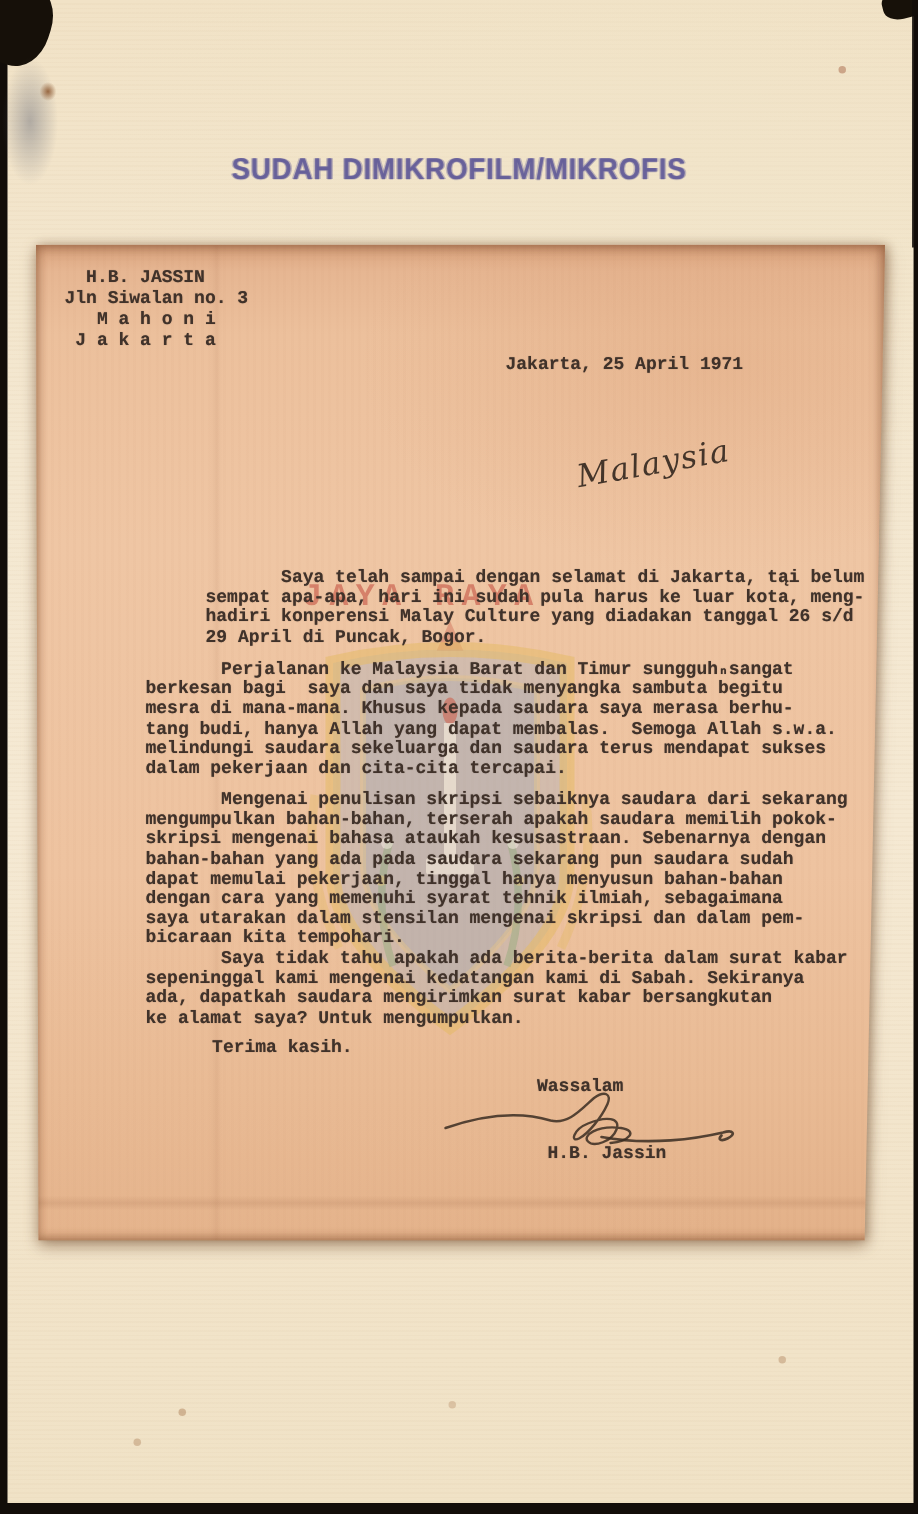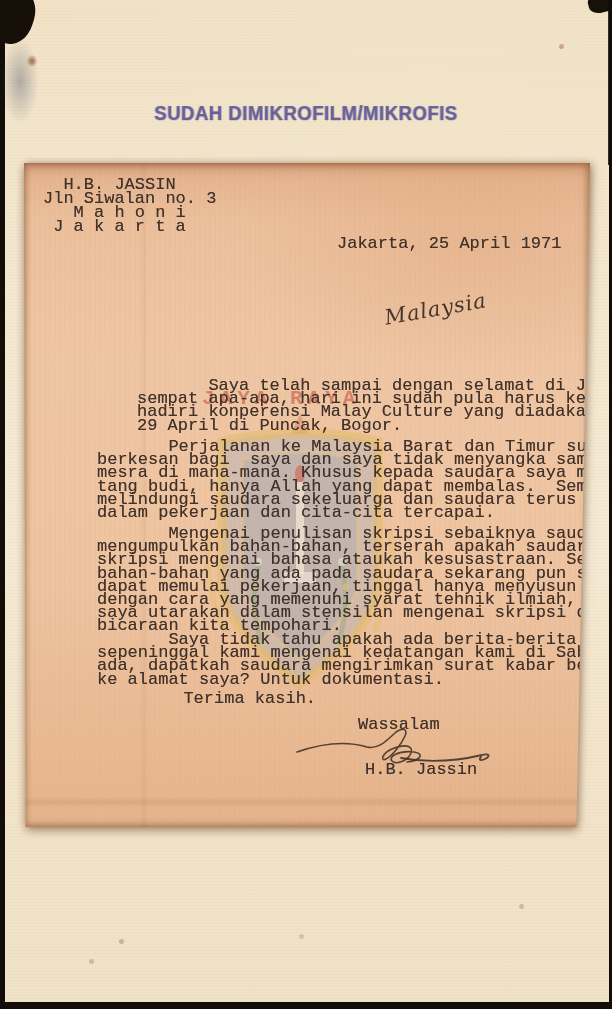--- a/index.html
+++ b/index.html
@@ -48,22 +48,22 @@
     box-shadow:inset 0 3px 7px rgba(120,70,40,.35), inset 0 -3px 6px rgba(120,70,40,.25),
       inset 3px 0 5px rgba(120,70,40,.18), inset -4px 0 7px rgba(120,70,40,.28);
   }
   .crease-h{position:absolute;left:0;top:634px;width:100%;height:10px;
     background:linear-gradient(180deg,transparent,rgba(140,85,55,.14),transparent);}
   .crease-v{position:absolute;left:116px;top:0;width:8px;height:100%;
     background:linear-gradient(90deg,transparent,rgba(140,85,55,.08),transparent);}
   
   .tw{
     position:absolute;z-index:3;
-    font-family:"Liberation Mono","DejaVu Sans Mono",monospace;font-weight:400;
-    font-size:17px;line-height:13.2px;color:#40322a;white-space:pre;
+    font-family:"Liberation Mono","DejaVu Sans Mono",monospace;font-weight:700;
+    font-size:12px;line-height:13.2px;color:#40322a;white-space:pre;
     text-shadow:0 0 .6px rgba(64,50,42,.6);
   }
   .addr{line-height:14px;}
   .salut{line-height:13.5px;}
   
   .hand{
     position:absolute;z-index:4;font-family:"DejaVu Serif",serif;font-style:italic;
     color:#44352a;
   }
   .malaysia{left:360px;top:134px;font-size:21px;transform:rotate(-10deg);letter-spacing:1px;}
@@ -137,22 +137,22 @@
 mengumpulkan bahan-bahan, terserah apakah saudara memilih pokok-
 skripsi mengenai bahasa ataukah kesusastraan. Sebenarnya dengan
 bahan-bahan yang ada pada saudara sekarang pun saudara sudah
 dapat memulai pekerjaan, tinggal hanya menyusun bahan-bahan
 dengan cara yang memenuhi syarat tehnik ilmiah, sebagaimana
 saya utarakan dalam stensilan mengenai skripsi dan dalam pem-
 bicaraan kita tempohari.</div>
     <div class="tw" style="left:73px;top:470px;">       Saya tidak tahu apakah ada berita-berita dalam surat kabar
 sepeninggal kami mengenai kedatangan kami di Sabah. Sekiranya
 ada, dapatkah saudara mengirimkan surat kabar bersangkutan
-ke alamat saya? Untuk dokumentasi.</div>
-    <div class="tw" style="left:88px;top:529px;">       Terima kasih.</div>
+ke alamat saya? Untuk mengumpulkan.</div>
+    <div class="tw" style="left:67px;top:529px;">       Terima kasih.</div>
 
     <div class="tw" style="left:334px;top:555px;text-align:center;">Wassalam</div>
 
     <svg class="sig-svg" viewBox="0 0 200 42">
       <path d="M2,27 C28,18 52,16 72,22 C84,25 93,14 101,7 C108,2 113,4 110,11 C106,20 97,31 91,34 C85,37 87,28 97,24 C109,19 119,20 116,28 C113,36 101,40 97,36 C93,32 103,25 119,27 C131,29 124,36 112,37" fill="none" stroke="#3a2d22" stroke-width="1.6" stroke-linecap="round" opacity=".85"></path>
       <path d="M106,33 C138,39 170,34 187,30 C194,28 196,31 190,34 C186,36 183,35 186,32" fill="none" stroke="#3a2d22" stroke-width="1.8" stroke-linecap="round" opacity=".85"></path>
     </svg>
 
     <div class="tw" style="left:341px;top:600px;">H.B. Jassin</div>
   </div>

